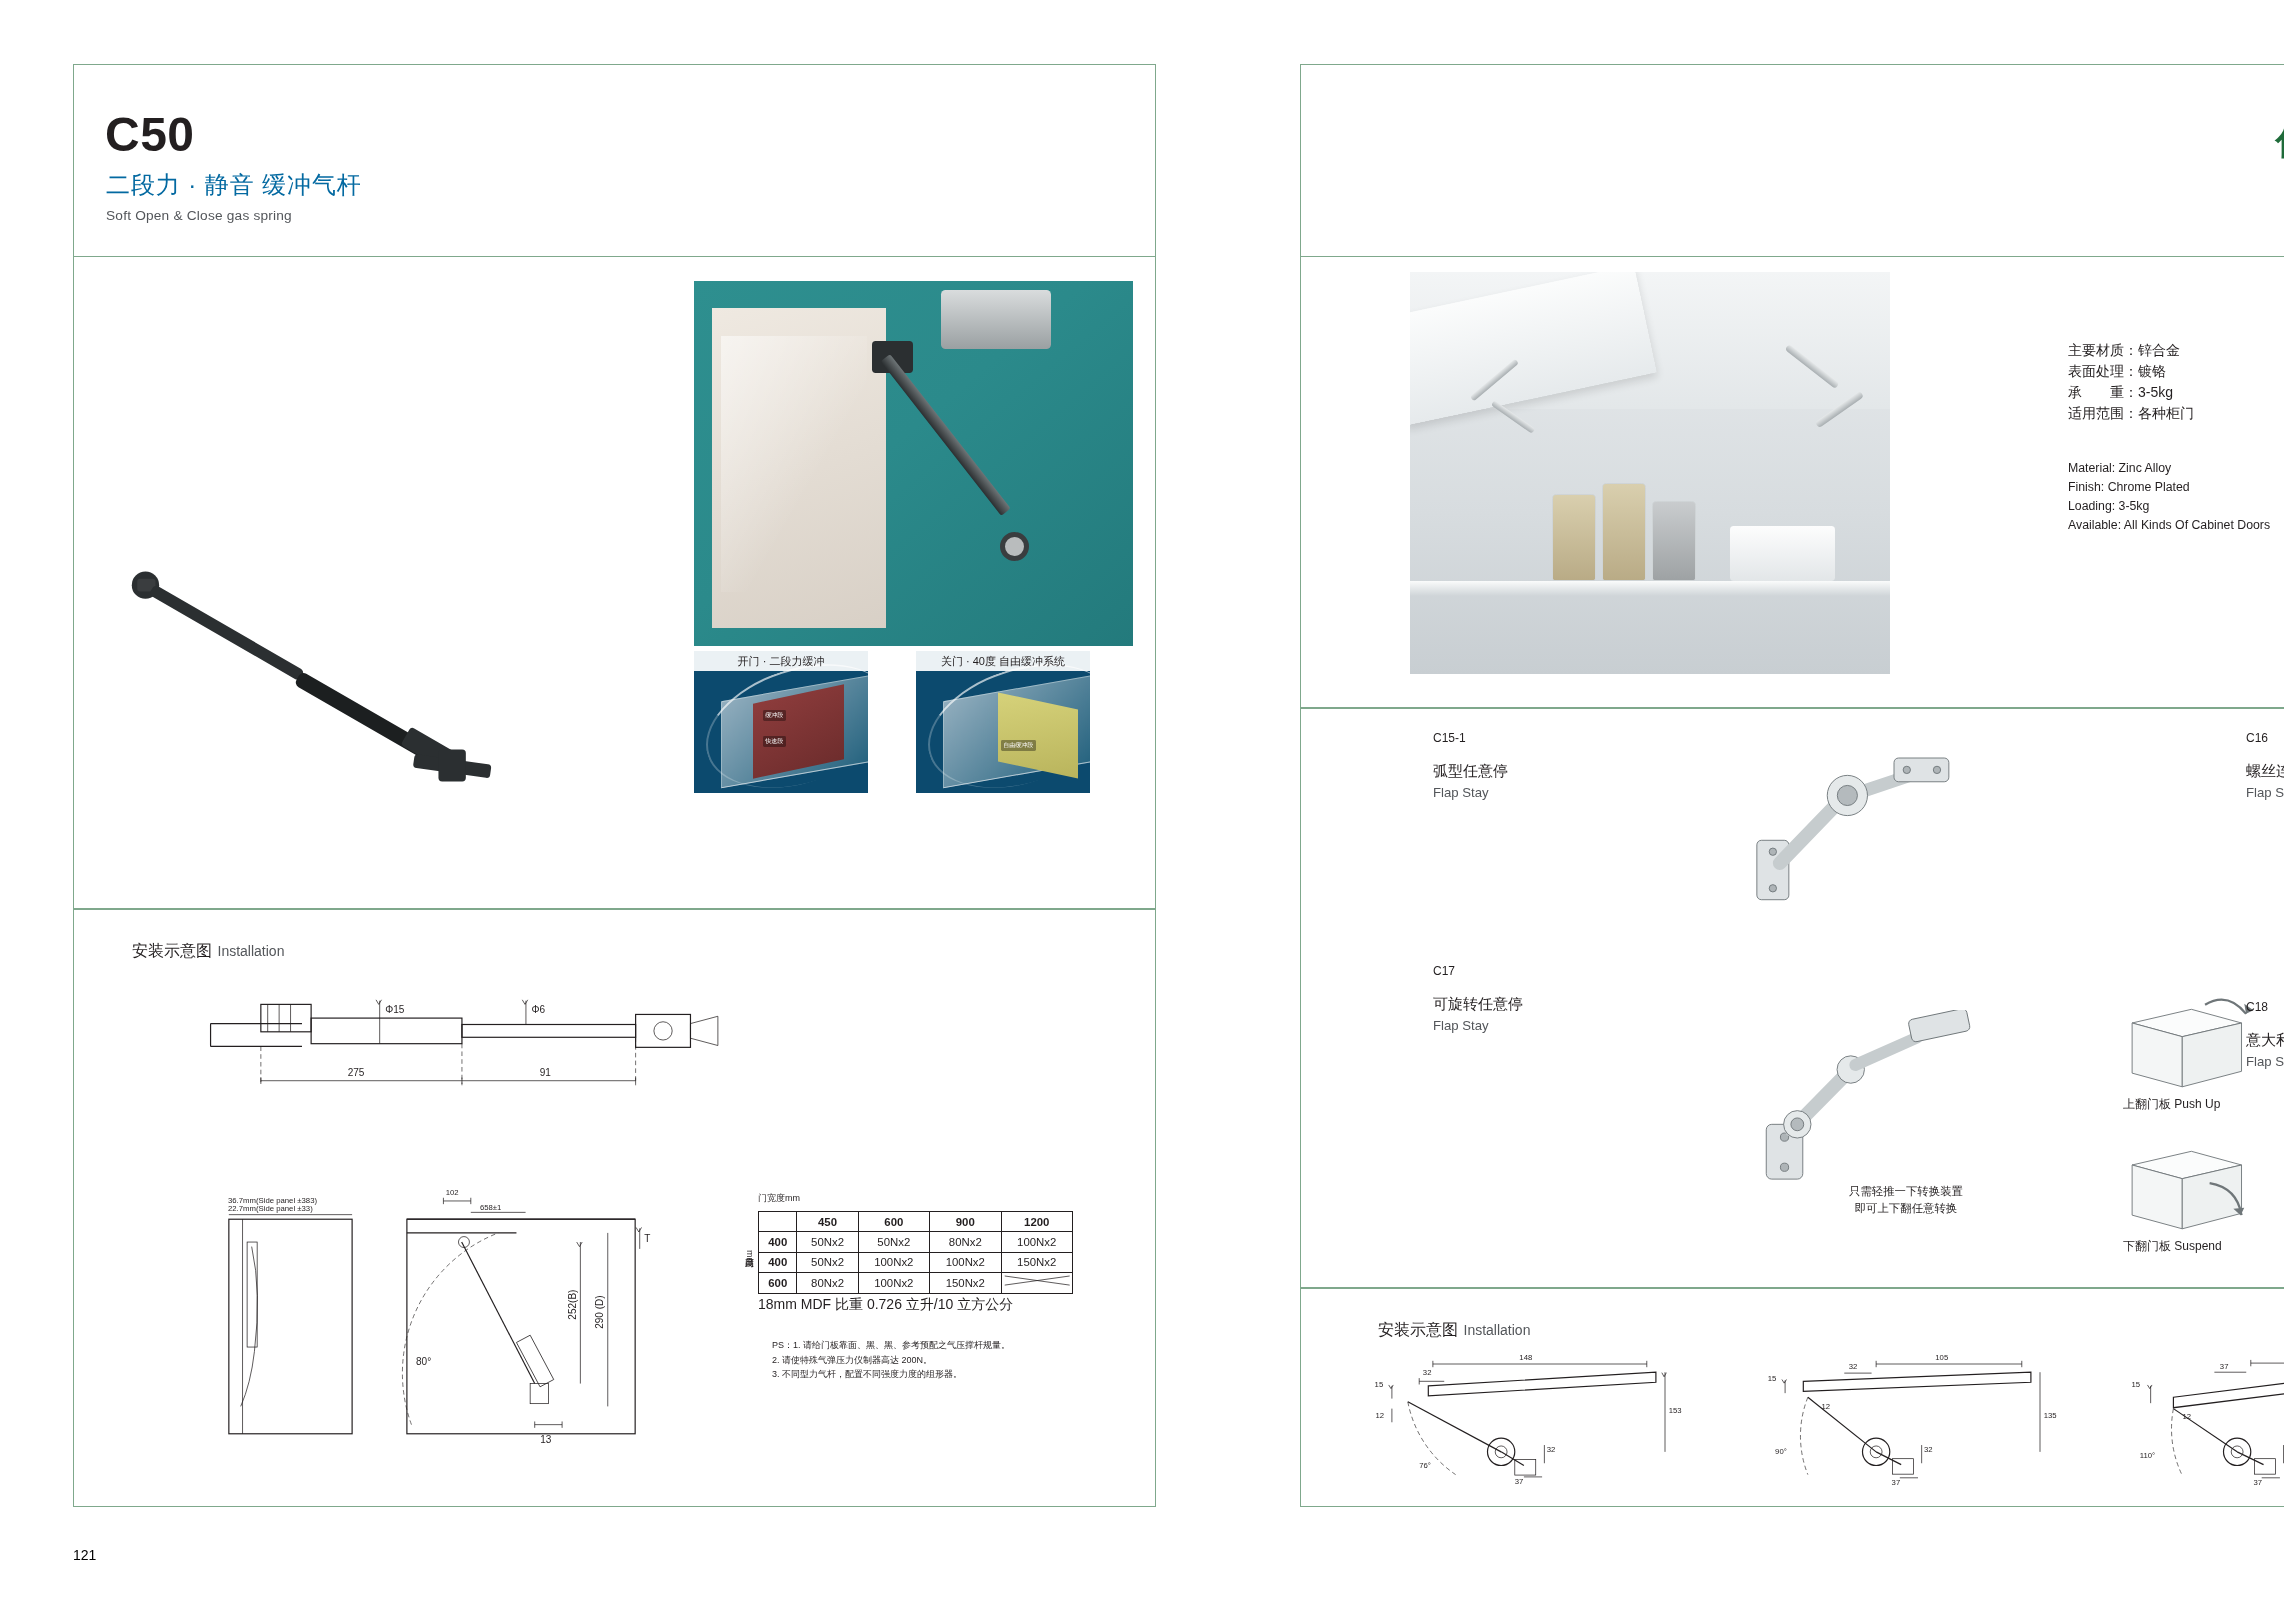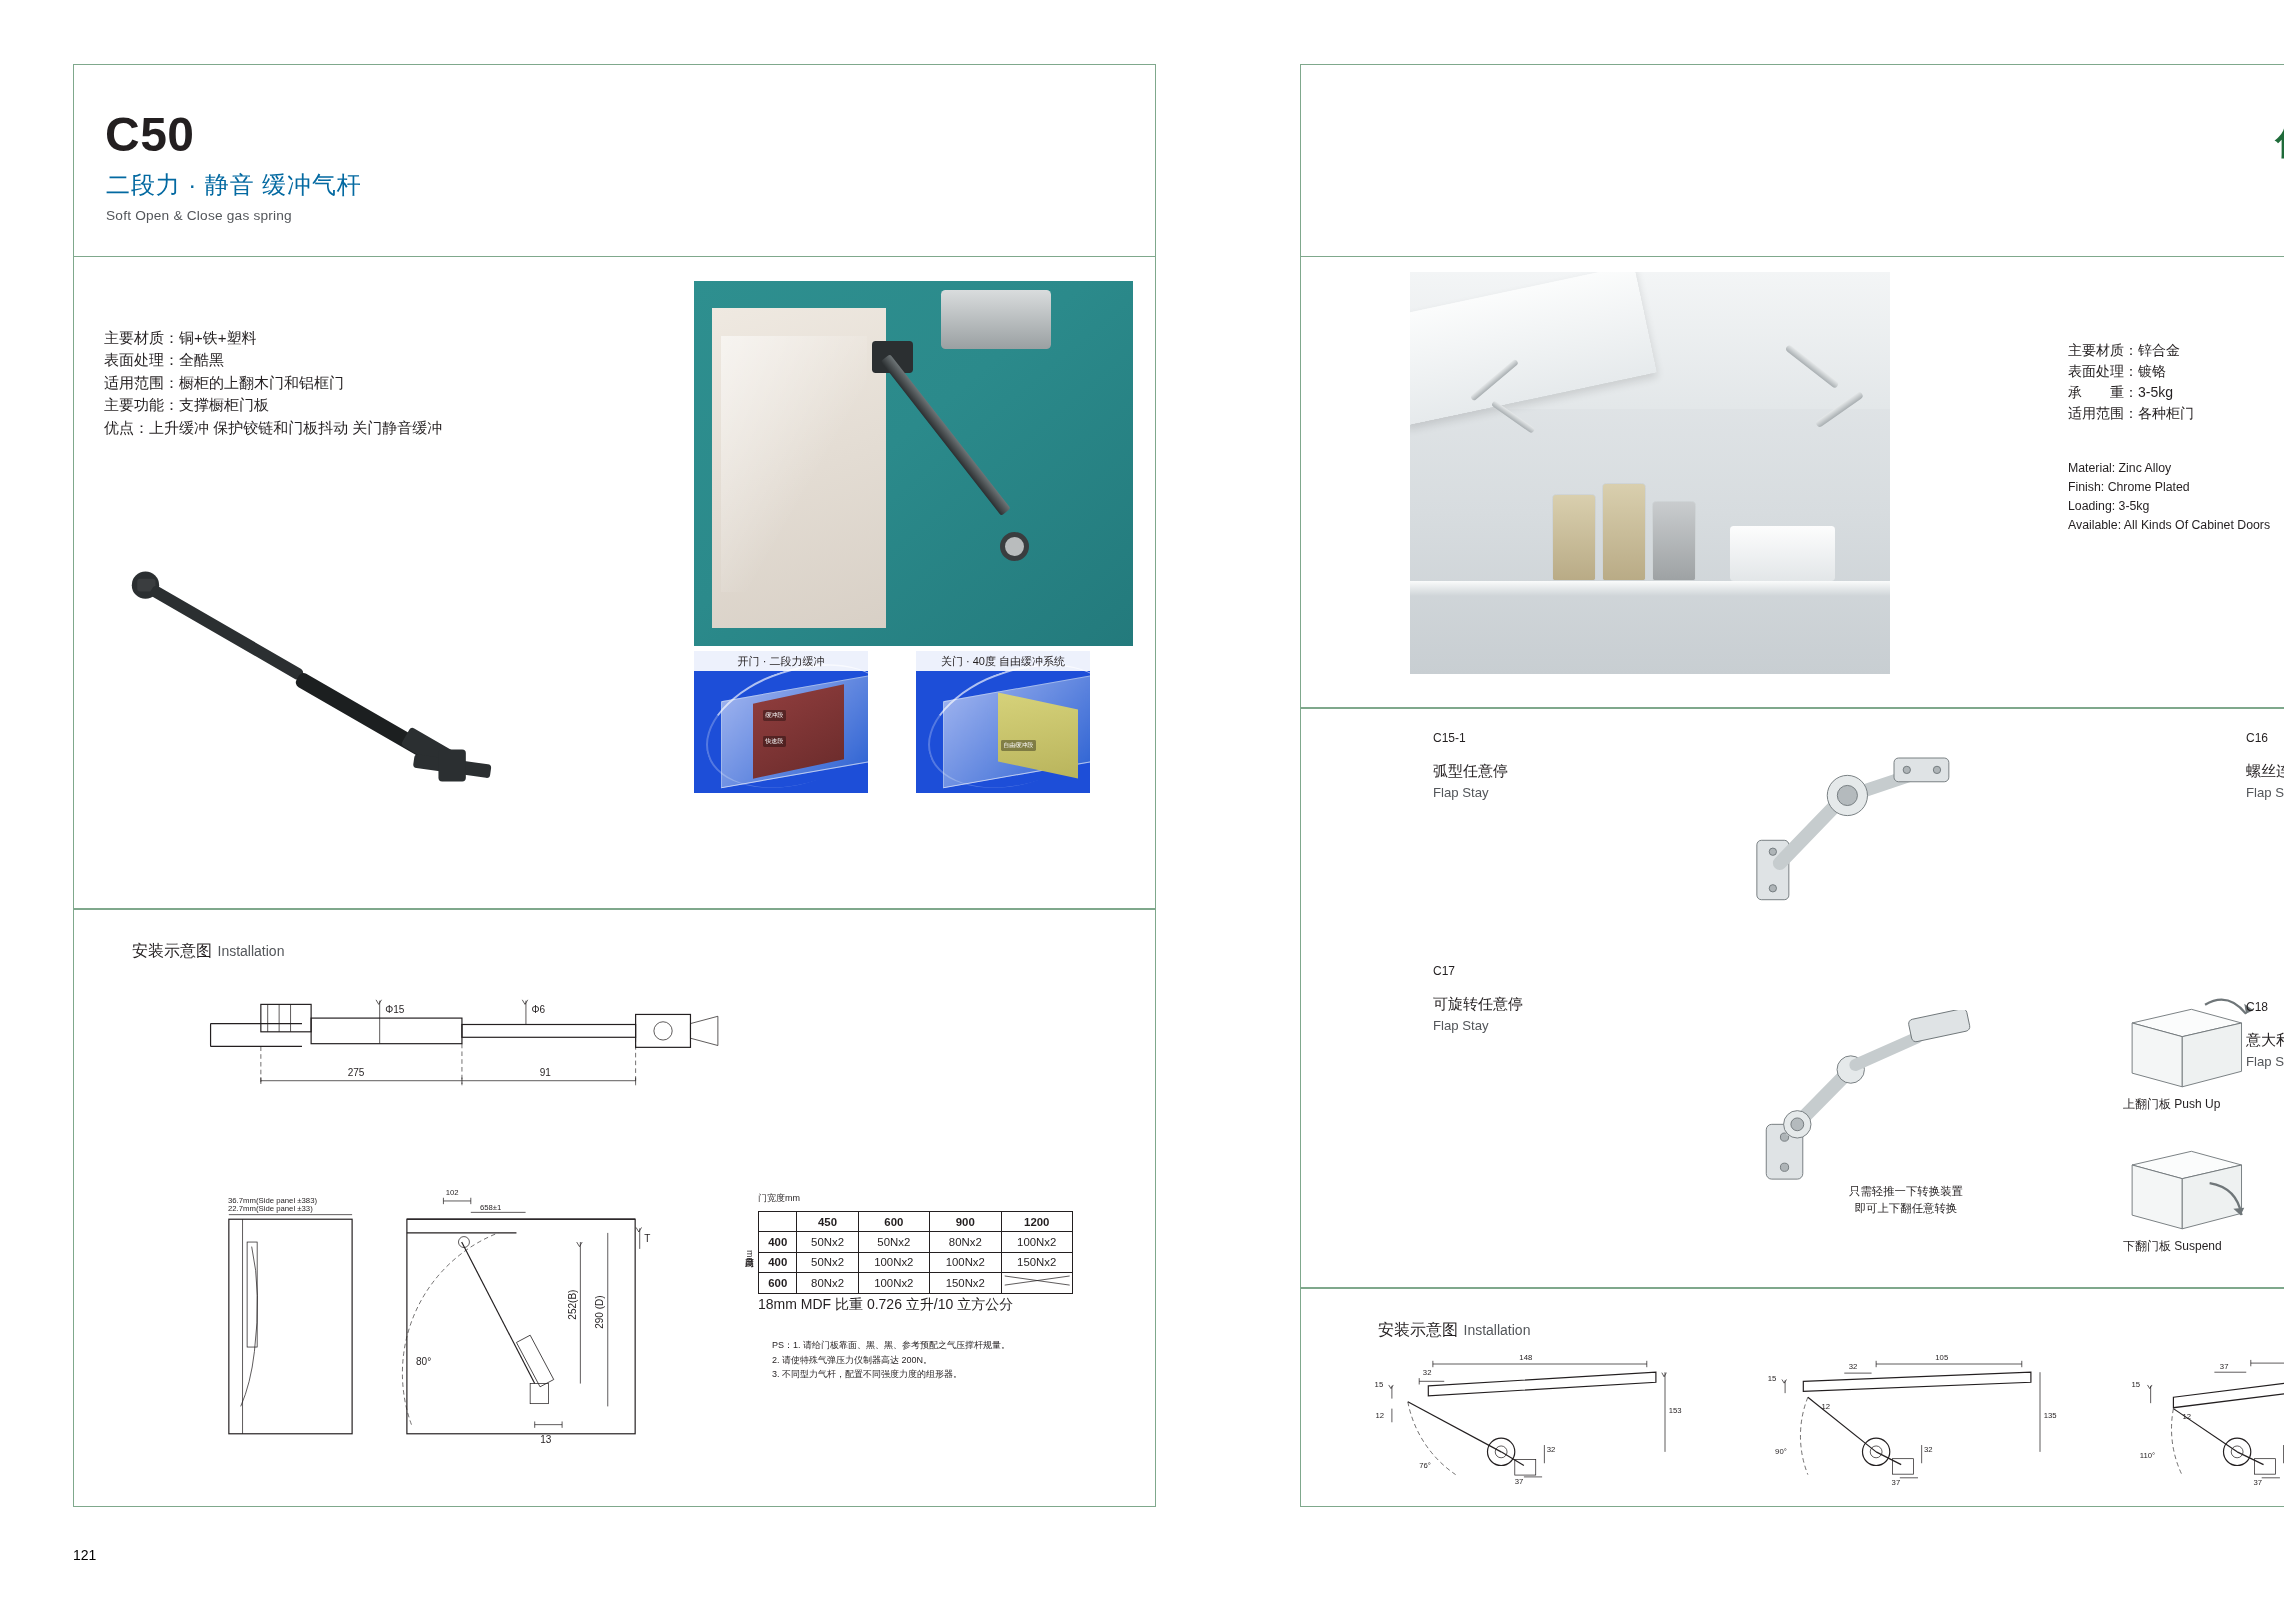--- a/index.html
+++ b/index.html
@@ -75,21 +75,21 @@
     border:5.5px solid #3a3d3f; border-radius:50%;
     background:#b9bcbd;
   }
   .rod .head {
     position:absolute; left:9px; top:4.6px; width:41px; height:32px;
     background:#2b2f31; border-radius:3.7px;
   }
 
   .photo-sub {
     position:absolute; top:651px; width:174px; height:142px;
-    overflow:hidden; background:#1d4ed8;
+    overflow:hidden; background:#0c4a6e;
   }
   .photo-sub.left { left:694px; }
   .photo-sub.right { left:916px; }
   .photo-sub .cap {
     position:absolute; left:0; top:0; width:100%; height:20px;
     background:rgba(255,255,255,.92);
     font-size:11px; color:#231f20; text-align:center; line-height:20px;
   }
   .photo-sub .glassA {
     position:absolute; left:27px; top:37px; width:151px; height:87px;
@@ -258,25 +258,20 @@
   <div class="page">
 
     <div class="frame l-frame-top"></div>
     <div class="frame l-frame-mid"></div>
     <div class="frame l-frame-bot"></div>
 
     <div class="code">C50</div>
     <div class="code-sub">二段力 · 静音 缓冲气杆</div>
     <div class="code-en">Soft Open &amp; Close gas spring</div>
 
-    <div class="specs-cn" style="white-space:pre-line;">主要材质：铜+铁+塑料
-表面处理：全酷黑
-适用范围：橱柜的上翻木门和铝框门
-主要功能：支撑橱柜门板
-优点：上升缓冲 保护铰链和门板抖动 关门静音缓冲</div>
 
     <div class="photo-main">
       <div class="wallpanel"></div>
       <div class="shadowband"></div>
       <div class="hinge"></div>
       <div class="rod">
         <div class="head"></div>
         <div class="bar"></div>
         <div class="tip"></div>
       </div>

